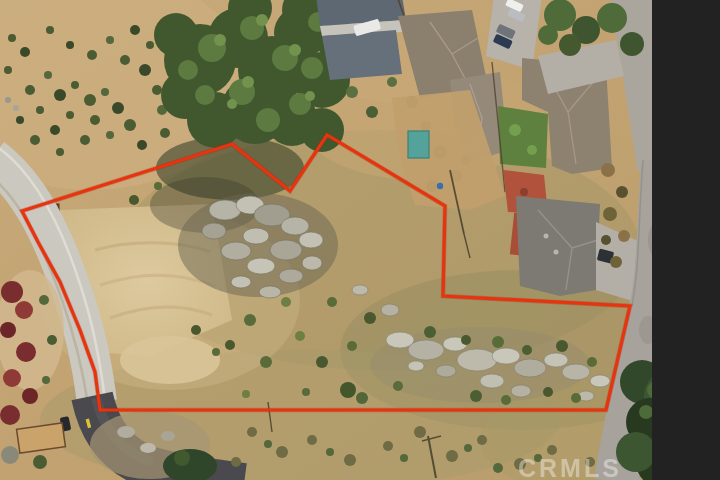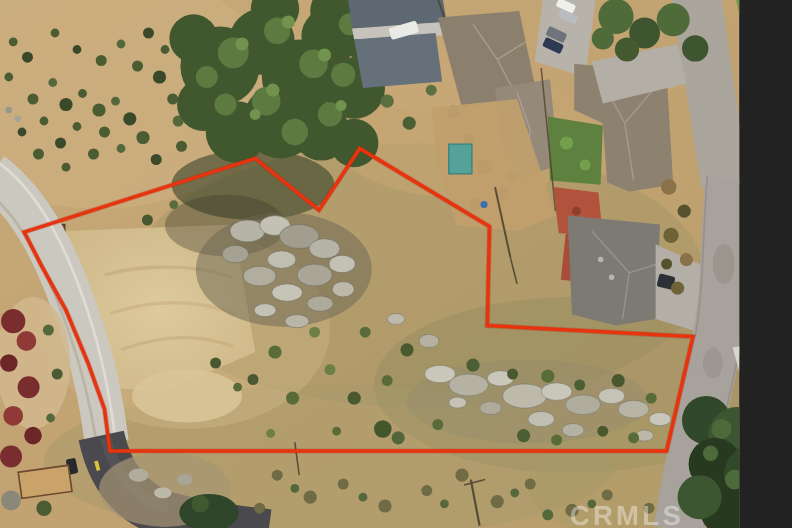--- a/index.html
+++ b/index.html
@@ -1,17 +1,17 @@
 <!DOCTYPE html>
 <html><head>
 <meta charset="utf-8">
 <style>
   html,body{margin:0;padding:0;background:#222;}
   .stage{position:relative;width:652px;height:480px;overflow:hidden;
-         font-family:"Liberation Sans",sans-serif;padding-left:20px;}
+         font-family:"Liberation Sans",sans-serif;}
   .stage svg{position:absolute;inset:0;display:block;}
   .wm{font-family:"Liberation Sans",sans-serif;font-weight:bold;
       font-size:25px;letter-spacing:3px;fill:#ffffff;opacity:.38;}
   .boundary{fill:none;stroke:#e8330f;stroke-width:3.2;stroke-linejoin:miter;}
   .boundary-under{fill:none;stroke:#a81c05;stroke-width:4.6;opacity:.28;}
 </style>
 </head>
 <body>
 
 <div class="stage">

